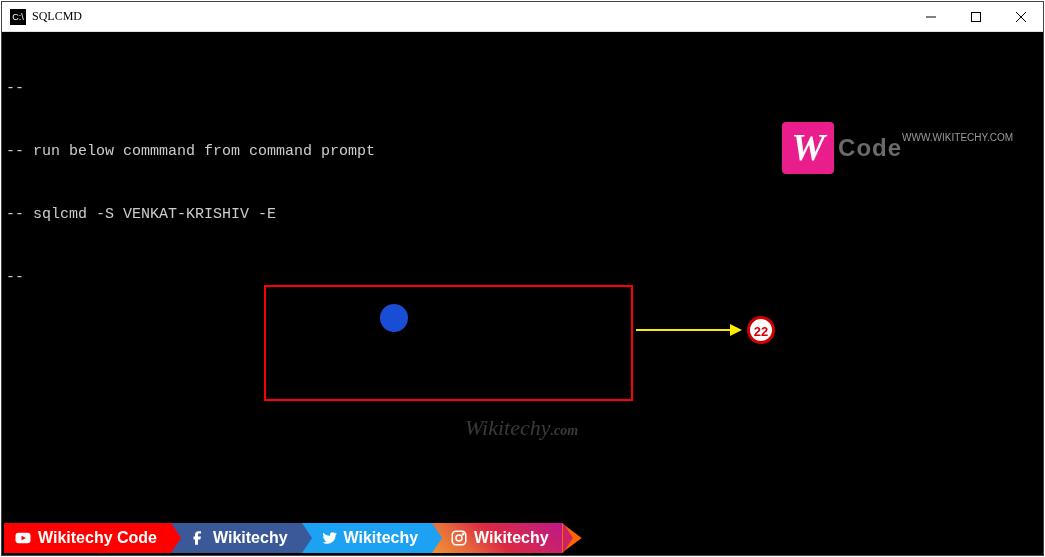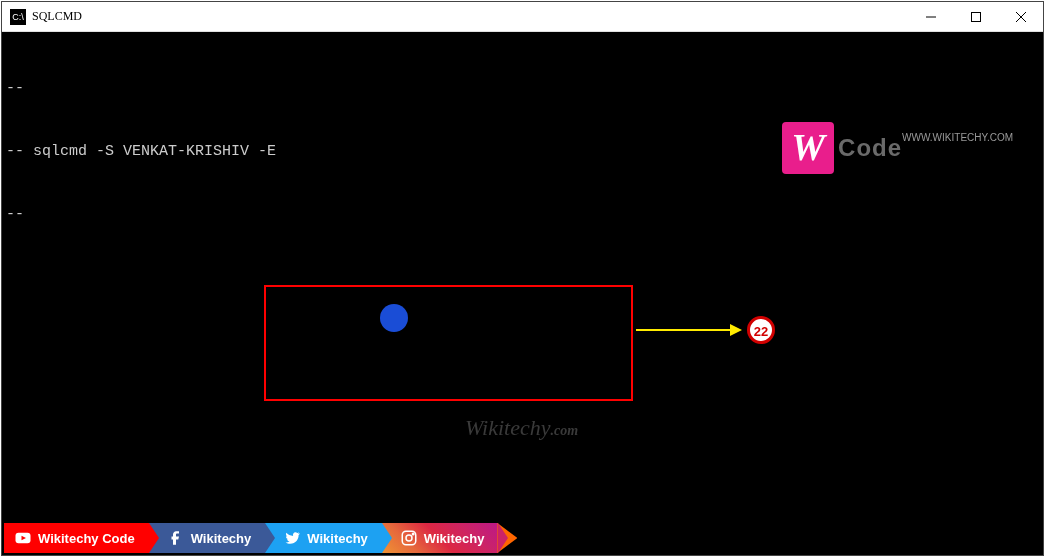--- a/index.html
+++ b/index.html
@@ -172,21 +172,21 @@
       display: flex;
       align-items: stretch;
       z-index: 10;
     }
     .social-item {
       display: flex;
       align-items: center;
       gap: 6px;
       padding: 0 14px 0 10px;
       font-family: 'Arial', sans-serif;
-      font-size: 13px;
+      font-size: 16px;
       font-weight: bold;
       color: #fff;
       position: relative;
     }
     .social-item::after {
       content: '';
       position: absolute;
       right: -10px;
       top: 0;
       width: 0;
@@ -237,20 +237,21 @@
         <svg viewBox="0 0 10 10">
             <line x1="0" y1="0" x2="10" y2="10" stroke="#000" stroke-width="1"></line>
             <line x1="10" y1="0" x2="0" y2="10" stroke="#000" stroke-width="1"></line>
           </svg>
       </div>
     </div>
   </div>
 
   <div class="terminal">
     <div class="terminal-line">--</div>
+    <div class="terminal-line">-- run below commmand from command prompt</div>
     <div class="terminal-line">-- sqlcmd -S VENKAT-KRISHIV -E</div>
     <div class="terminal-line">--</div>
     <div class="terminal-line"></div>
     <div class="terminal-line"></div>
     
     
     
     
     
     

